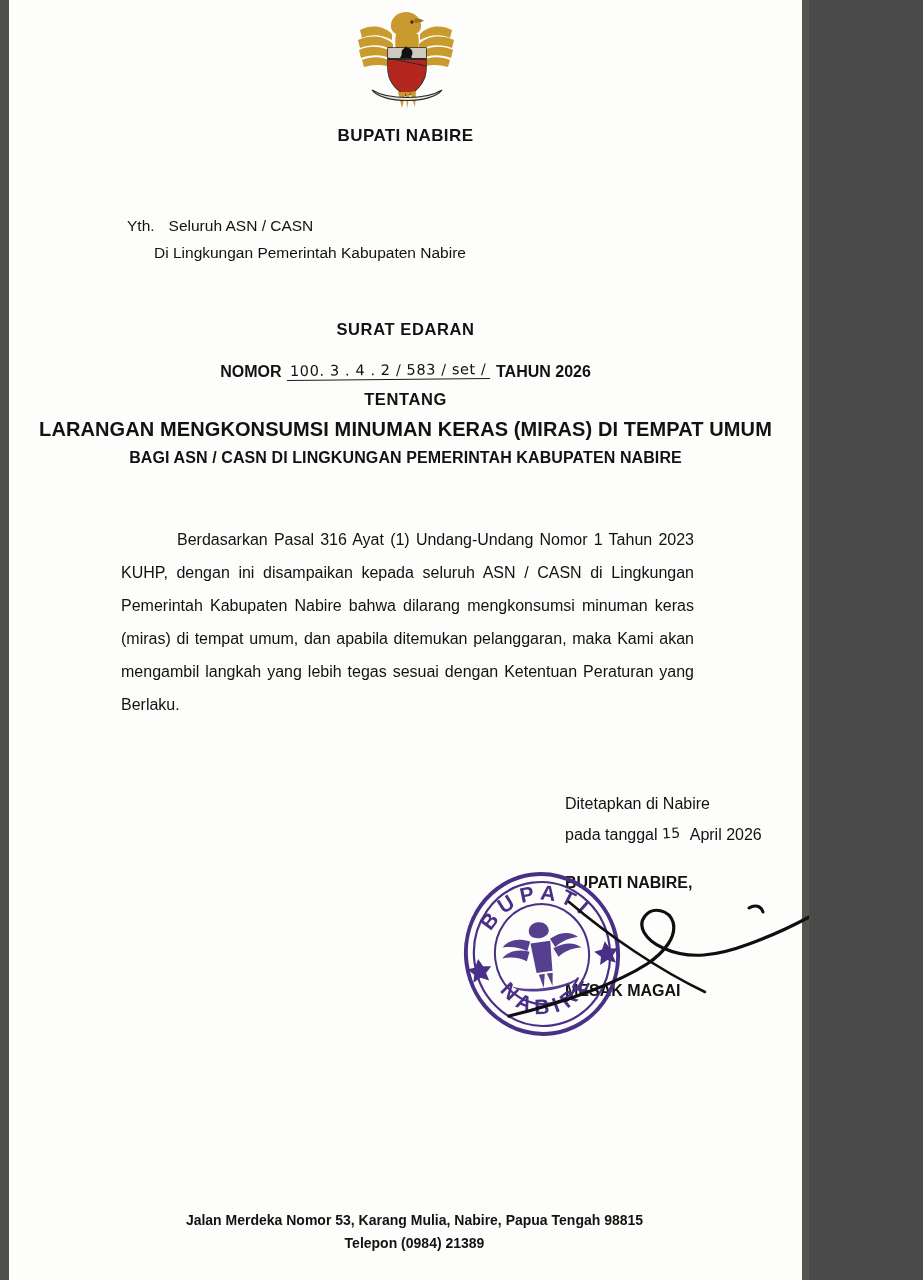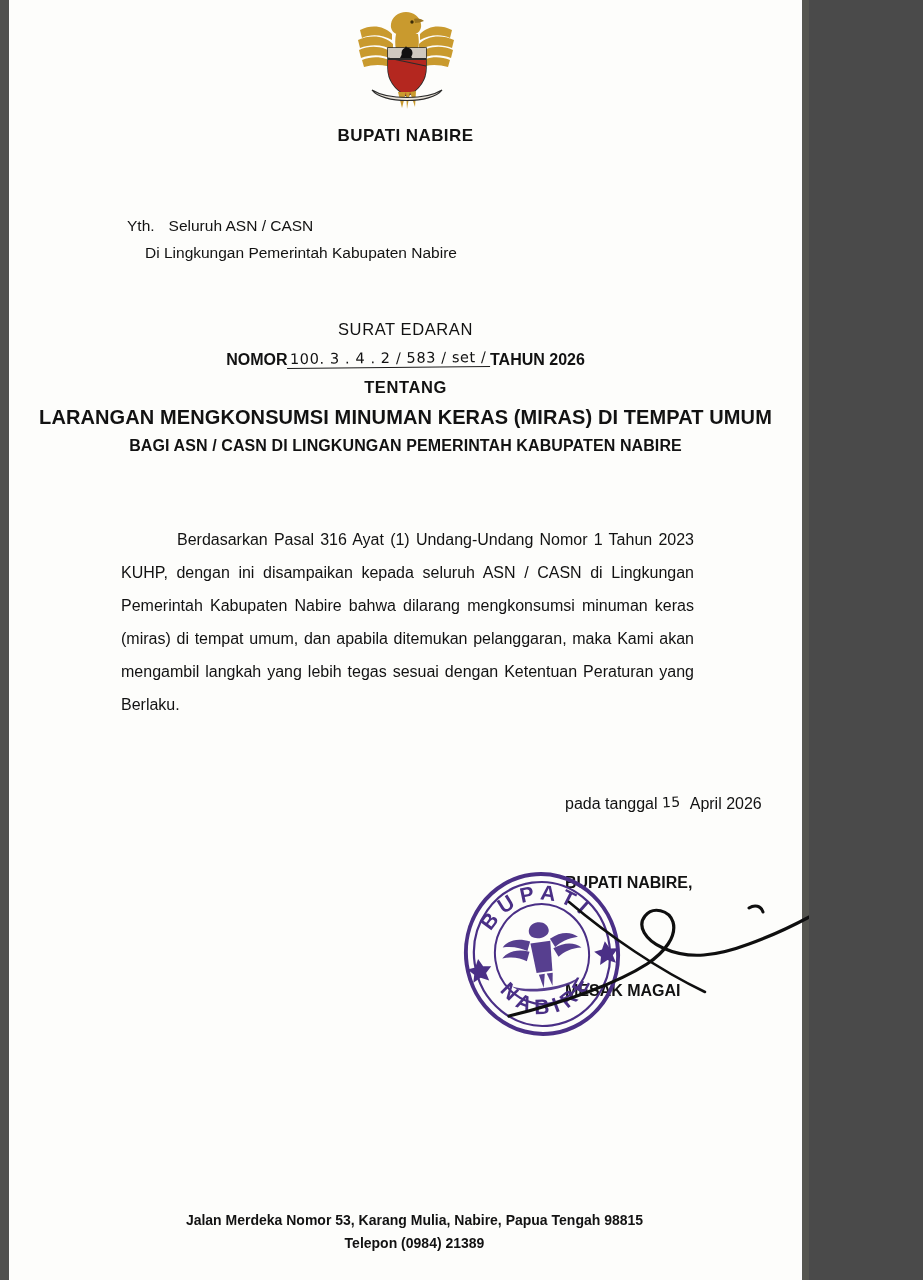--- a/index.html
+++ b/index.html
@@ -64,42 +64,43 @@
   
   .addressee {
     position: absolute;
     top: 212px;
     left: 118px;
     font-size: 15.5px;
     color: #121212;
     line-height: 1.75;
   }
   .addressee .line1 .lbl { margin-right: 14px; }
-  .addressee .line2 { margin-left: 18px; }
+  .addressee .line2 { margin-left: 27px; }
 
   
   .titleblock {
     position: absolute;
     top: 320px;
     left: 0; right: 0;
     text-align: center;
     color: #121212;
   }
   .titleblock .t1 {
     font-size: 16.5px;
-    font-weight: normal;
+    font-weight: bold;
     letter-spacing: 0.6px;
   }
   .nomorline {
-    margin-top: 12px;
+    margin-top: 24px;
     font-size: 16px;
     font-weight: bold;
     display: flex;
     justify-content: center;
     align-items: flex-start;
+    gap: 6px;
   }
   .nomorline .hand {
     font-family: "DejaVu Sans", sans-serif;
     font-weight: normal;
     font-size: 14.5px;
     border-bottom: 1.4px solid #1a1a1a;
     padding: 0 3px 1px 3px;
     letter-spacing: 0.6px;
     transform: translateY(-1px) rotate(-0.6deg);
     display: inline-block;
@@ -270,20 +271,21 @@
       <div class="t2">TENTANG</div>
       <div class="t3">LARANGAN MENGKONSUMSI MINUMAN KERAS (MIRAS) DI TEMPAT UMUM</div>
       <div class="t4">BAGI ASN / CASN DI LINGKUNGAN PEMERINTAH KABUPATEN NABIRE</div>
     </div>
 
     <div class="body">
       <p class="para">Berdasarkan Pasal 316 Ayat (1) Undang-Undang Nomor 1 Tahun 2023 KUHP, dengan ini disampaikan kepada seluruh ASN / CASN di Lingkungan Pemerintah Kabupaten Nabire bahwa dilarang mengkonsumsi minuman keras (miras) di tempat umum, dan apabila ditemukan pelanggaran, maka Kami akan mengambil langkah yang lebih tegas sesuai dengan Ketentuan Peraturan yang Berlaku.</p>
     </div>
 
     <div class="closing">
+      <div>Ditetapkan di Nabire</div>
       <div>
         <span>pada tanggal</span>
         <span class="datehand">15</span>
         &nbsp;<span>April 2026</span>
       </div>
     </div>
 
     <div class="signer-title">BUPATI NABIRE,</div>
     <div class="signer-name">MESAK MAGAI</div>
 

